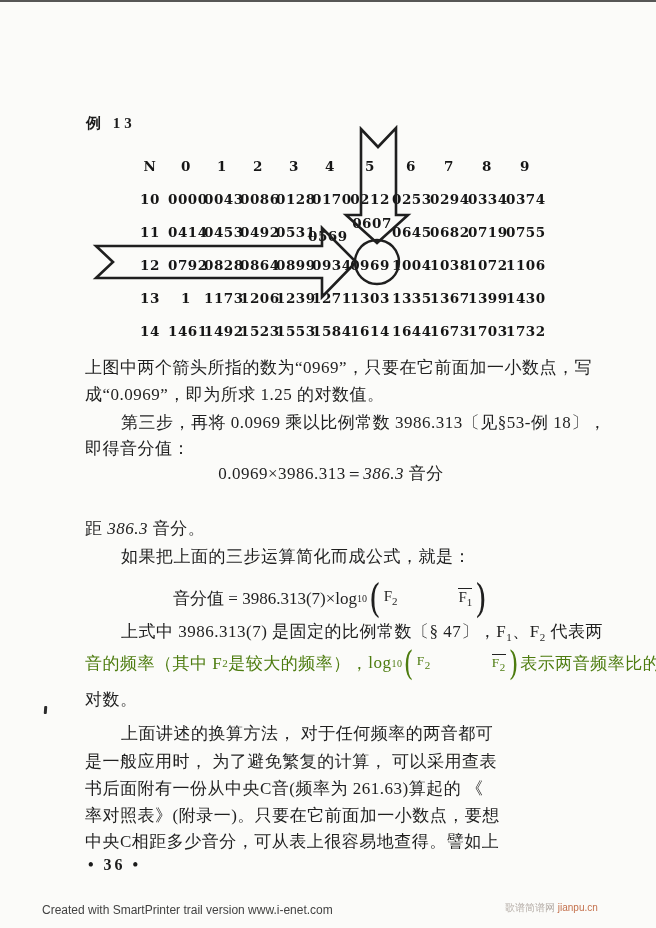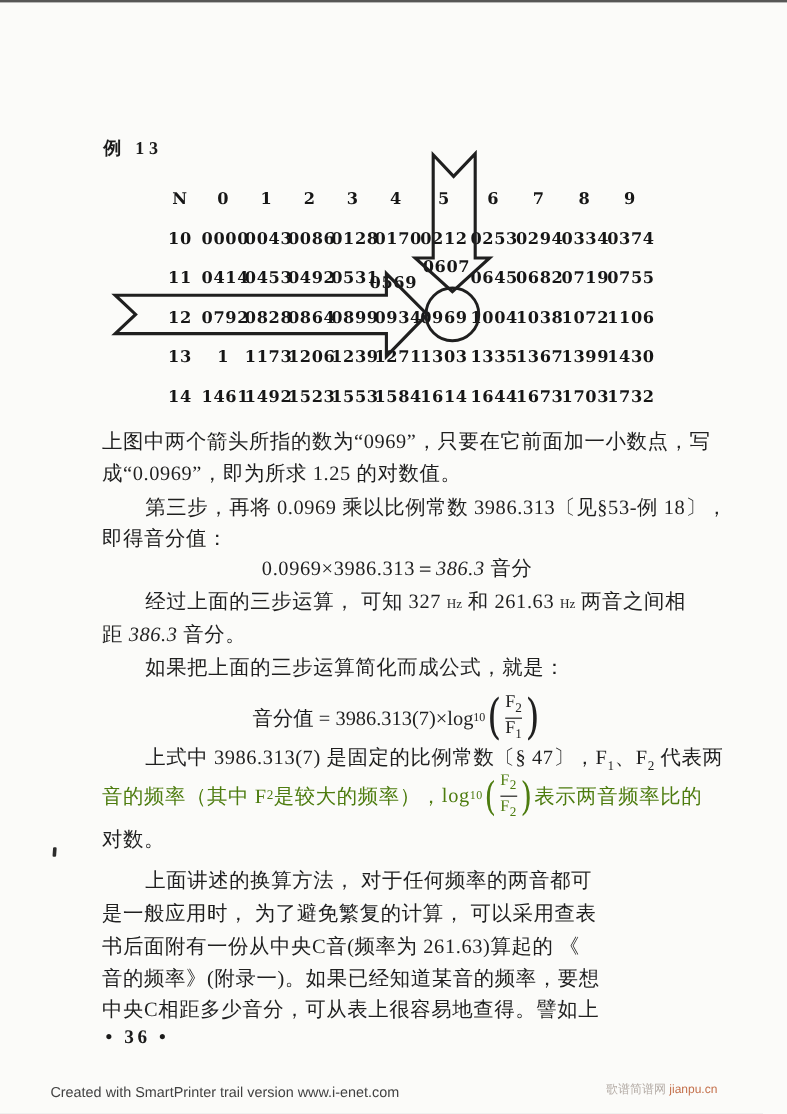--- a/index.html
+++ b/index.html
@@ -24,22 +24,22 @@
   
   .line{position:absolute;left:85px;width:492px;font-size:17px;line-height:24px;letter-spacing:.5px;color:#1f1f1f;white-space:nowrap;z-index:2;}
   .indent{padding-left:36px;}
   .center{text-align:center;}
   .it{font-style:italic;}
   .hz{font-size:11px;letter-spacing:0;}
   .fsub{font-size:11px;}
   .lsub{font-size:10px;}
   .fline{position:absolute;left:85px;width:492px;display:flex;justify-content:center;align-items:center;font-size:17px;color:#1f1f1f;z-index:2;}
   .flex-line{position:absolute;left:85px;width:510px;display:flex;align-items:center;font-size:17px;letter-spacing:.5px;color:#4d7c0f;white-space:nowrap;z-index:2;}
-  .frac{display:inline-flex;flex-direction:column;line-height:1.05;font-size:15px;margin:0 1px;}
-  .frac .den{border-top:1.6px solid #222;padding-top:1px;margin-top:1px;}
+  .frac{display:inline-flex;align-items:center;line-height:1.05;font-size:15px;margin:0 1px;gap:48px;}
+  .frac .den{border-top:1.6px solid #222;padding-top:1px;margin-top:1px;margin-left:13px;}
   .frac.small{font-size:13.5px;}
   .paren{font-size:40px;font-weight:400;line-height:1;font-family:"DejaVu Serif",serif;transform:scaleX(.75);}
   .paren.small{font-size:33px;}
   .page-number{position:absolute;left:88px;top:856px;font-size:16px;font-weight:bold;letter-spacing:3px;color:#1b1b1b;}
   .ink-dot{position:absolute;left:44px;top:706px;width:3px;height:8px;background:#2c2c2c;border-radius:1px;transform:rotate(4deg);}
   .footer-left{position:absolute;left:42px;top:903px;font-family:"Liberation Sans","DejaVu Sans",sans-serif;font-size:12px;color:#424242;}
   .watermark{position:absolute;left:505px;top:901px;font-family:"Liberation Sans","DejaVu Sans",sans-serif;font-size:10px;}
   .wm-gray{color:#b5ada7;}
   .wm-orange{color:#c4714d;}
 </style>
@@ -138,21 +138,20 @@
     <circle cx="377" cy="262" r="22" fill="none" stroke="#1f1f1f" stroke-width="2.4"></circle>
   </svg>
 
   <div class="line" style="top:356px">上图中两个箭头所指的数为“0969”，只要在它前面加一小数点，写</div>
   <div class="line" style="top:383px">成“0.0969”，即为所求 1.25 的对数值。</div>
   <div class="line indent" style="top:411px">第三步，再将 0.0969 乘以比例常数 3986.313〔见§53-例 18〕，</div>
   <div class="line" style="top:437px">即得音分值：</div>
 
   <div class="line center" style="top:462px"><span>0.0969×3986.313＝</span><span class="it">386.3</span><span> 音分</span></div>
 
-  <div class="line indent" style="top:490px"><span>经过上面的三步运算， 可知 327 </span><span class="hz">Hz</span><span> 和 261.63 </span><span class="hz">Hz</span><span> 两音之间相</span></div>
   <div class="line" style="top:517px"><span>距 </span><span class="it">386.3</span><span> 音分。</span></div>
   <div class="line indent" style="top:545px">如果把上面的三步运算简化而成公式，就是：</div>
 
   <div class="fline" style="top:575px;height:46px">
     <span>音分值 = 3986.313(7)×log</span>
       <sub class="lsub">10</sub>
     <span class="paren">(</span>
     <span class="frac">
       <span class="num"><span>F</span><sub class="fsub">2</sub></span>
       <span class="den"><span>F</span><sub class="fsub">1</sub></span>
@@ -174,21 +173,21 @@
       <span class="den"><span>F</span><sub class="fsub">2</sub></span>
     </span>
     <span class="paren small">)</span>
     <span> 表示两音频率比的</span>
   </div>
 
   <div class="line" style="top:688px">对数。</div>
   <div class="line" style="top:750px">是一般应用时， 为了避免繁复的计算， 可以采用查表</div>
   <div class="line indent" style="top:722px">上面讲述的换算方法， 对于任何频率的两音都可</div>
   <div class="line" style="top:777px">书后面附有一份从中央C音(频率为 261.63)算起的 《</div>
-  <div class="line" style="top:804px">音的频率》(附录一)。如果已经知道某音的频率，要想</div>
+  <div class="line" style="top:804px">率对照表》(附录一)。只要在它前面加一小数点，要想</div>
   <div class="line" style="top:830px">中央C相距多少音分，可从表上很容易地查得。譬如上</div>
 
   <div class="ink-dot"></div>
   <div class="page-number">• 36 •</div>
 
   <div class="footer-left">Created with SmartPrinter trail version www.i-enet.com</div>
   <div class="watermark"><span class="wm-gray">歌谱简谱网 </span><span class="wm-orange">jianpu.cn</span></div>
 </div>
 
 </body></html>

